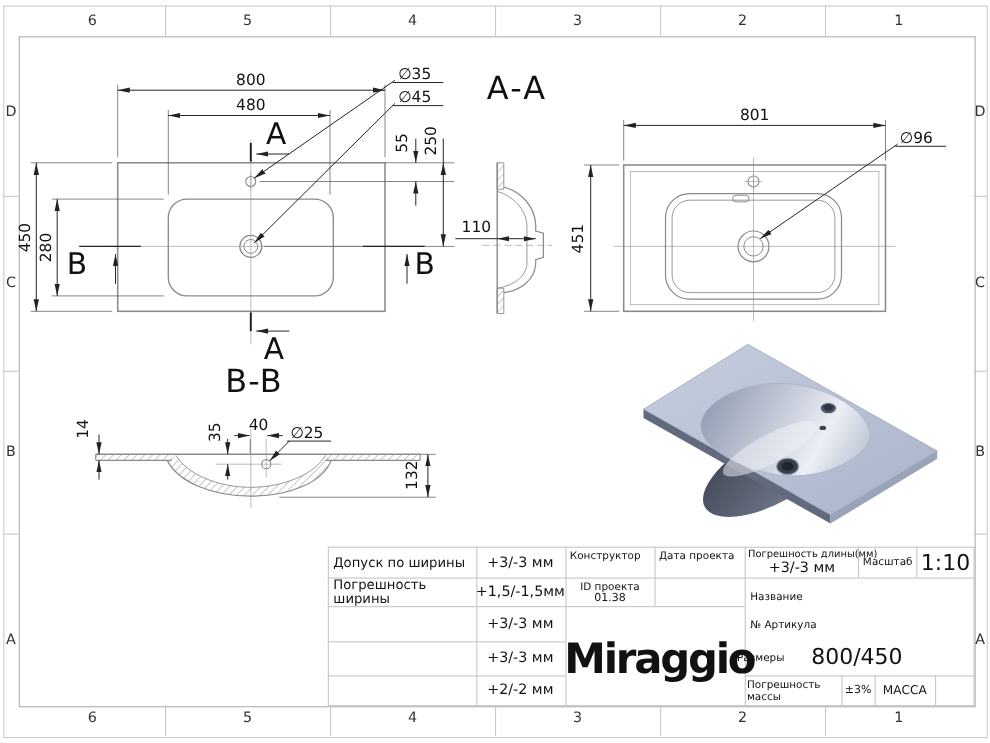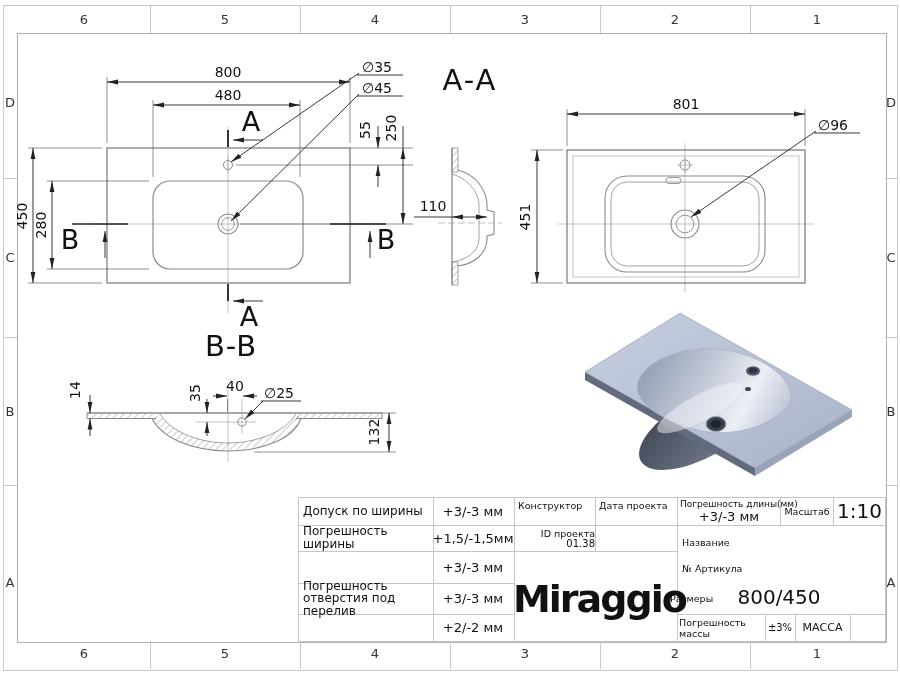--- a/index.html
+++ b/index.html
@@ -271,28 +271,27 @@
   <div class="tlv" style="left:467px;top:117px;height:28px"></div>
   <div class="tlv" style="left:497px;top:117px;height:28px"></div>
   <div class="tlv" style="left:552px;top:117px;height:28px"></div>
   <div class="tlv" style="left:587px;top:0;height:145px"></div>
 
   <div class="tbl" style="left:5px;top:1px;width:126px;height:26px">Допуск по ширины</div>
   <div class="tbv" style="left:136px;top:1px;width:78px;height:26px">+3/-3 мм</div>
   <div class="tbl" style="left:5px;top:29px;width:126px;height:24px">Погрешность ширины</div>
   <div class="tbv" style="left:136px;top:29px;width:78px;height:24px">+1,5/-1,5мм</div>
   <div class="tbv" style="left:136px;top:55px;width:78px;height:30px">+3/-3 мм</div>
-  <div class="tbl" style="left:5px;top:87px;width:126px;height:29px">Погрешность отверстия под перелив</div>
   <div class="tbv" style="left:136px;top:87px;width:78px;height:29px">+3/-3 мм</div>
   <div class="tbv" style="left:136px;top:118px;width:78px;height:25px">+2/-2 мм</div>
 
   <div class="sm" style="left:220px;top:3px">Конструктор</div>
   <div class="sm" style="left:301px;top:3px">Дата проекта</div>
-  <div class="sm" style="left:216px;top:31px;width:81px;text-align:right">ID проекта</div>
-  <div class="sm" style="left:216px;top:41px;width:81px;text-align:right;font-size:10px">01.38</div>
+  <div class="sm" style="left:216px;top:31px;width:81px;text-align:center">ID проекта</div>
+  <div class="sm" style="left:216px;top:41px;width:81px;text-align:center;font-size:10px">01.38</div>
   <div id="logo">Miraggio</div>
 
   <div class="sm" style="left:382px;top:2px;font-size:9px">Погрешность длины(мм)</div>
   <div class="cc" style="left:382px;top:12px;width:98px;height:15px;font-size:13px">+3/-3 мм</div>
   <div class="cc" style="left:483px;top:0;width:52px;height:28px;font-size:9.5px">Масштаб</div>
   <div class="cc" style="left:536px;top:0;width:51px;height:28px;font-size:20px">1:10</div>
   <div class="sm" style="left:384px;top:40px">Название</div>
   <div class="sm" style="left:384px;top:66px">№ Артикула</div>
   <div class="sm" style="left:372px;top:96px">Размеры</div>
   <div class="cc" style="left:420px;top:88px;width:122px;height:24px;font-size:20px">800/450</div>

